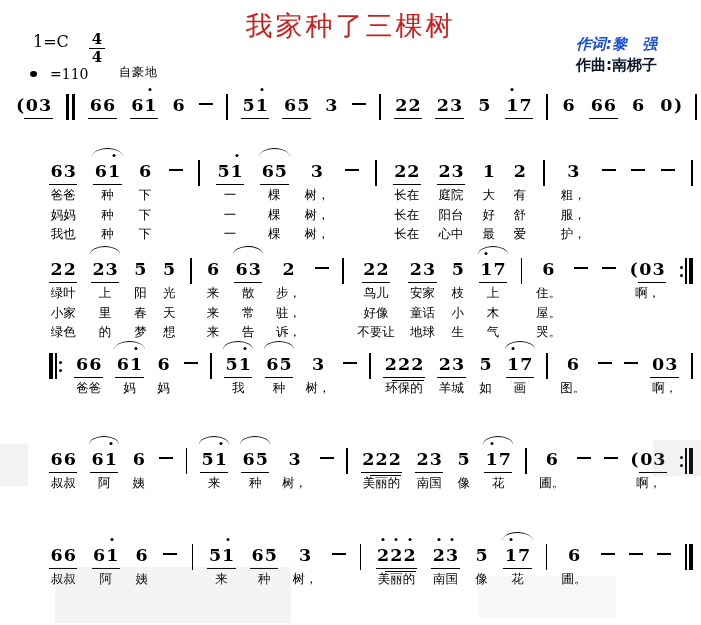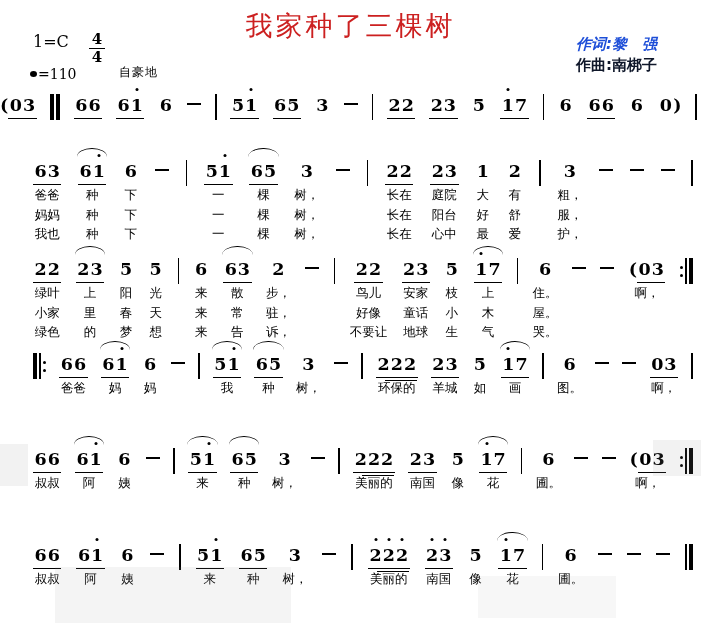--- a/index.html
+++ b/index.html
@@ -12,28 +12,28 @@
          font-family:"DejaVu Serif","Liberation Serif",serif;
          font-size:27px;letter-spacing:3px;font-weight:400;}
   .credits{position:absolute;top:34px;right:44px;text-align:left;
            font-size:15px;line-height:21px;font-weight:bold;}
   .keysig{position:absolute;top:32px;left:33px;display:flex;align-items:flex-start;gap:20px;
           font-family:"DejaVu Serif",serif;font-size:16px;}
   .frac{display:inline-flex;flex-direction:column;align-items:center;line-height:15px;
         font-size:15px;font-weight:bold;}
   .frac .num{border-bottom:1.5px solid #000;padding:0 3px 1px;}
   .frac .den{padding-top:1px;}
-  .tempo{position:absolute;top:66px;left:30px;display:flex;align-items:center;gap:1px;
+  .tempo{position:absolute;top:66px;left:30px;display:flex;align-items:center;gap:13px;
          font-family:"DejaVu Serif",serif;font-size:14px;}
   .notehead{width:7px;height:6px;background:#000;border-radius:50%;display:inline-block;}
   .mood{position:absolute;top:64px;left:119px;font-size:12px;letter-spacing:1px;}
 
   
   .line{position:absolute;left:33px;right:8px;display:flex;
-        justify-content:space-between;align-items:flex-start;}
+        justify-content:space-between;align-items:flex-start;padding-left:16px;}
   .line-0{top:94px;left:0;right:4px;}
   .line-1{top:160px;}
   .line-2{top:258px;}
   .line-3{top:353px;}
   .line-4{top:448px;}
   .line-5{top:544px;}
 
   .col{display:flex;flex-direction:column;align-items:center;}
   .note{position:relative;height:23px;line-height:22px;white-space:nowrap;
         font-family:"DejaVu Serif","Liberation Serif",serif;font-weight:bold;font-size:17.5px;}

